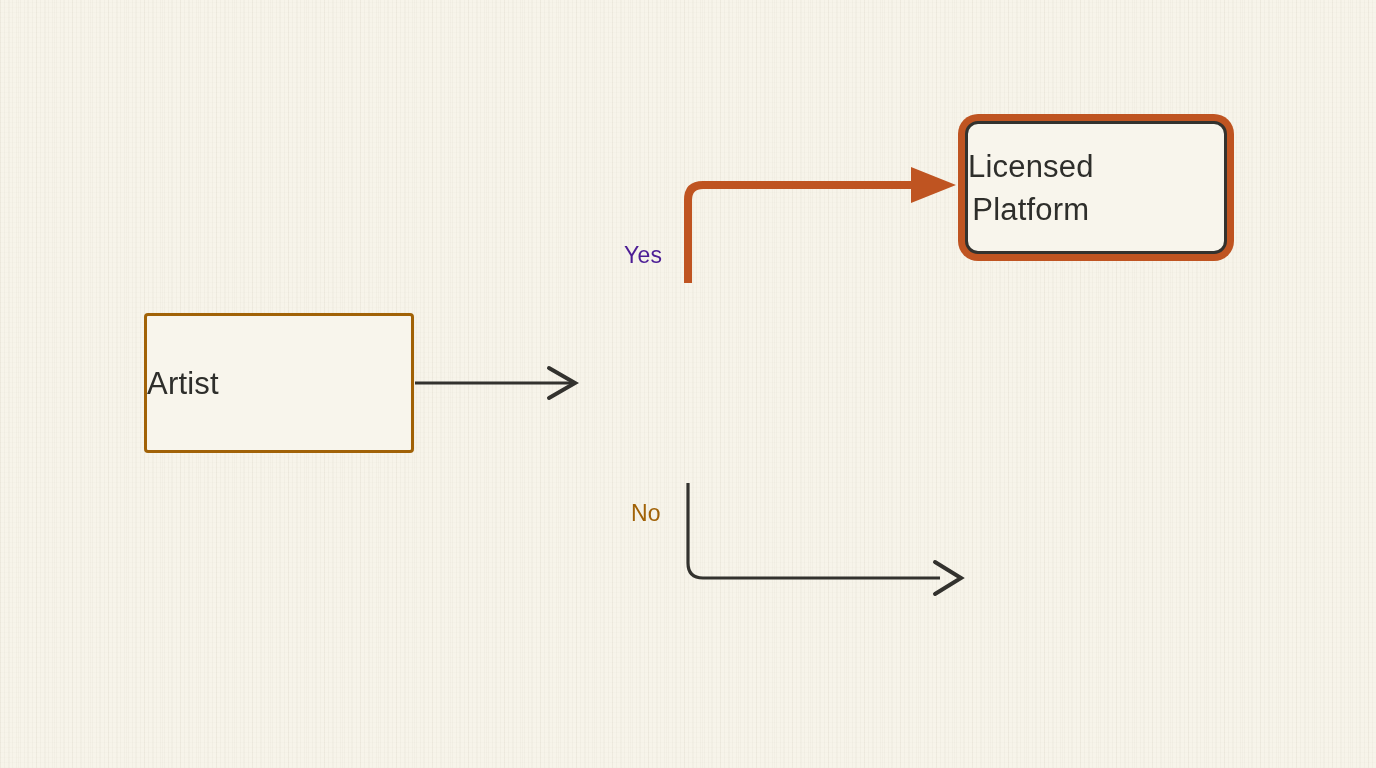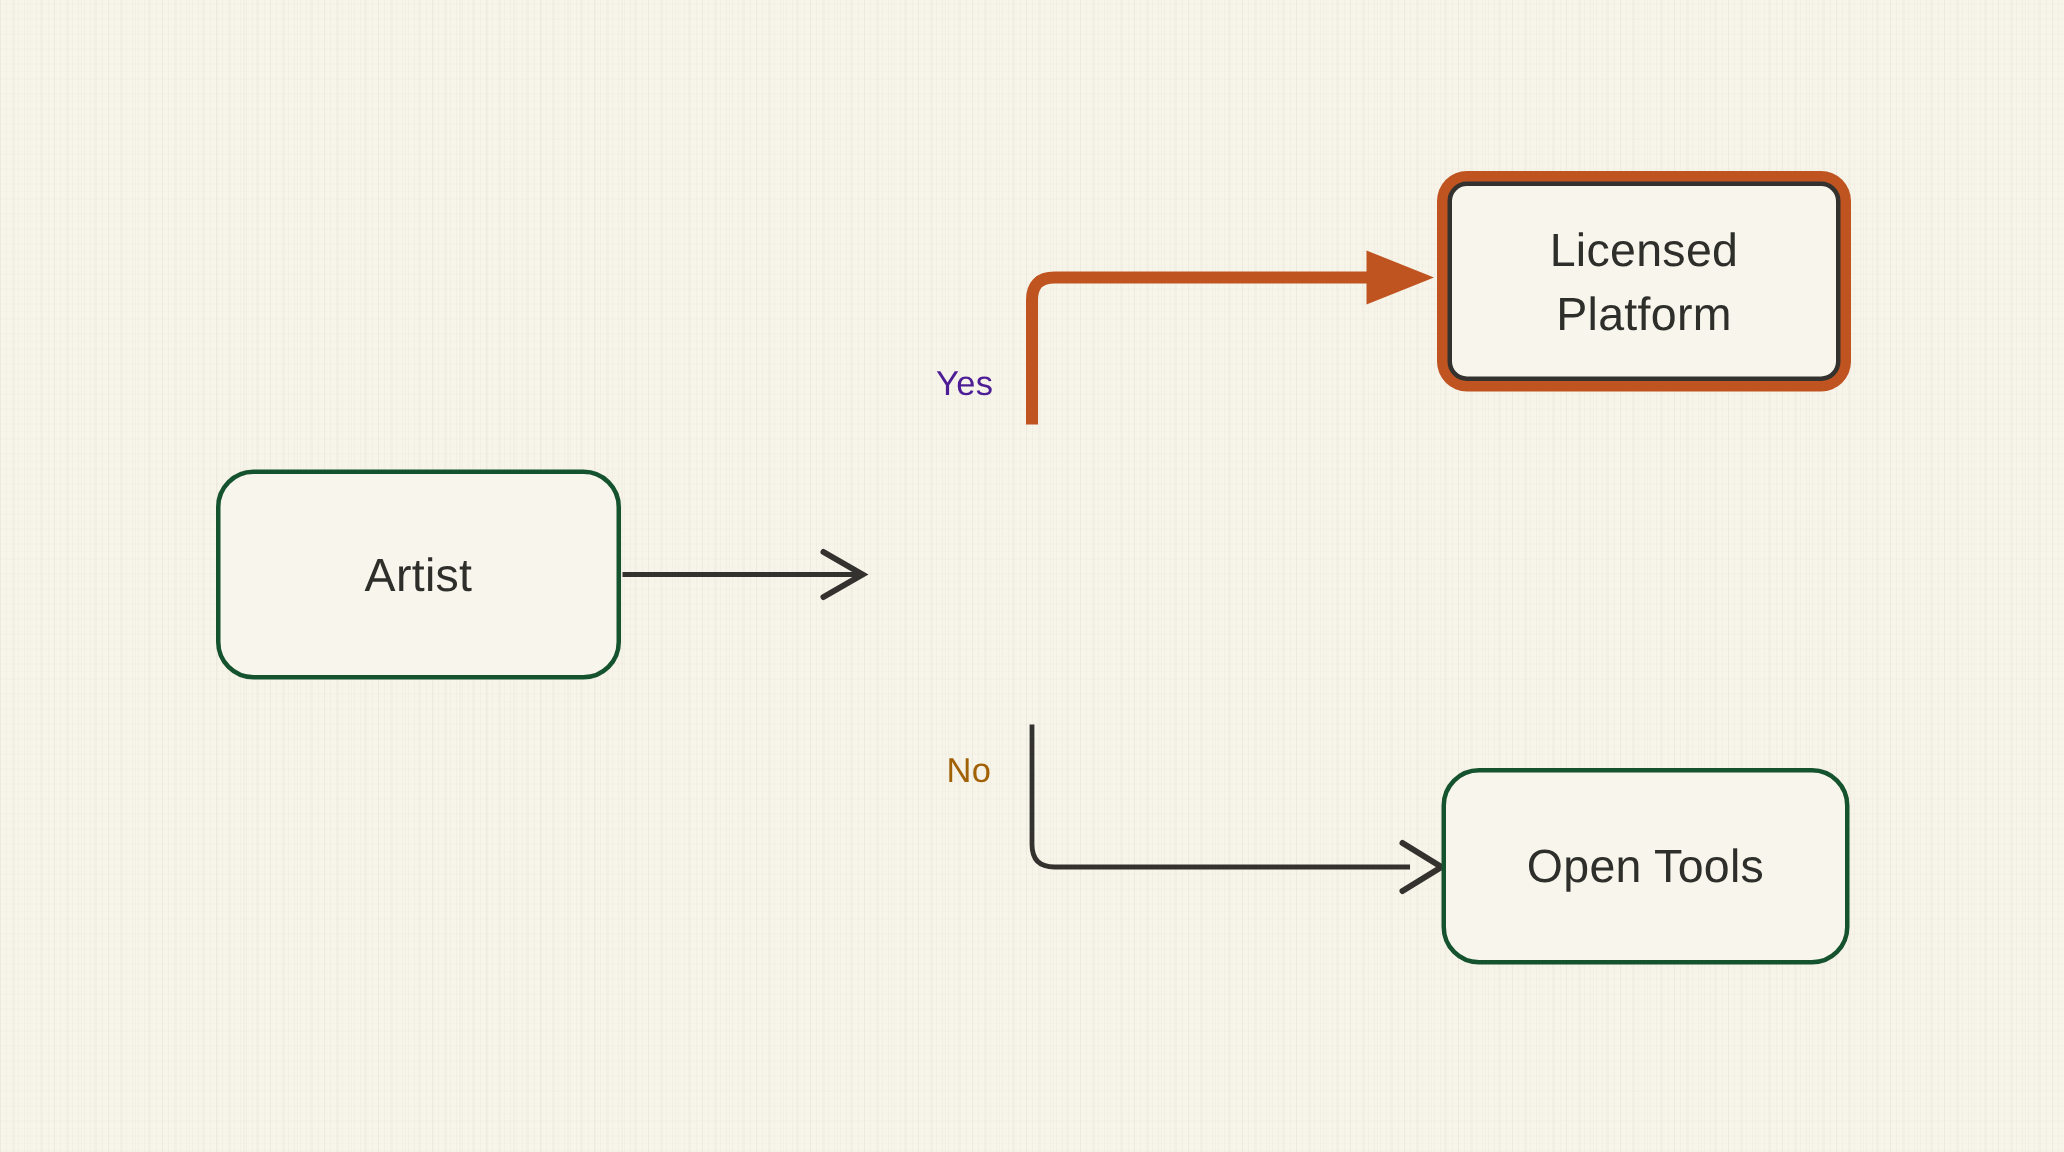--- a/index.html
+++ b/index.html
@@ -40,28 +40,28 @@
   }
   #edges {
     position: absolute;
     inset: 0;
   }
   .node {
     position: absolute;
     box-sizing: border-box;
     display: flex;
     align-items: center;
-    justify-content: center;
+    justify-content: flex-start;
     text-align: center;
     color: #2e2e2b;
   }
   .box {
     background: #f8f5ec;
-    border: 3px solid #14532d;
-    border-radius: 25px;
+    border: 3px solid #a16207;
+    border-radius: 4px;
   }
   .box-label {
     font-size: 31px;
     line-height: 43px;
     letter-spacing: 0.2px;
     white-space: pre-line;
     color: #2e2e2b;
   }
   
   .node-highlight {
@@ -124,17 +124,14 @@
   <div class="node box" style="left:144px; top:313px; width:270px; height:140px;">
     <span class="box-label">Artist</span>
   </div>
 
 
   <div class="node node-highlight" style="left:965px; top:121px; width:262px; height:133px;">
     <span class="box-label">Licensed
 Platform</span>
   </div>
 
-  <div class="node box" style="left:961px; top:512px; width:272px; height:131px;">
-    <span class="box-label">Open Tools</span>
-  </div>
 
 </div>
 
 </body></html>

